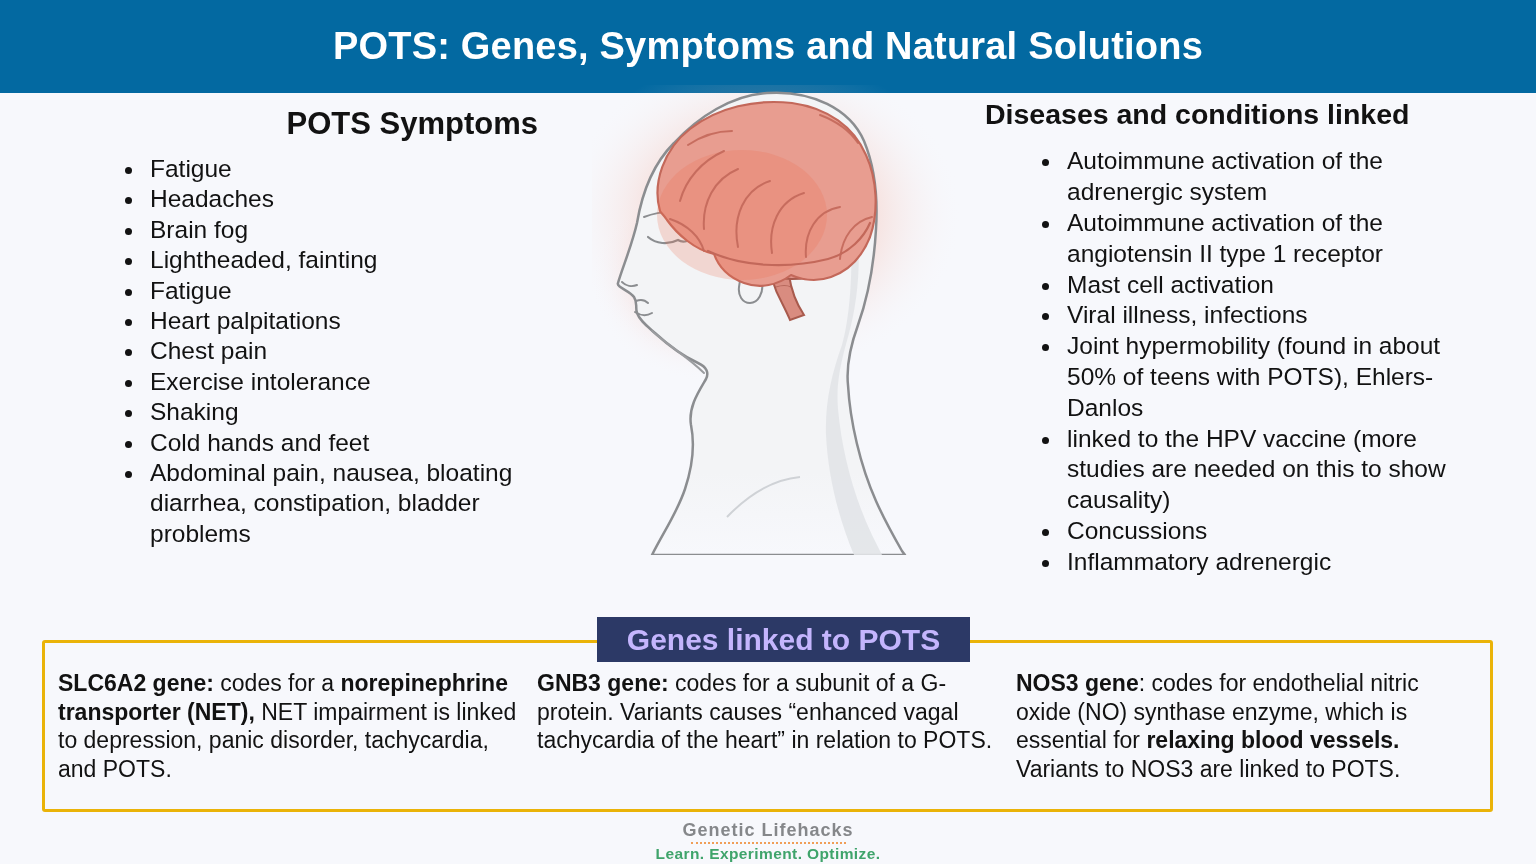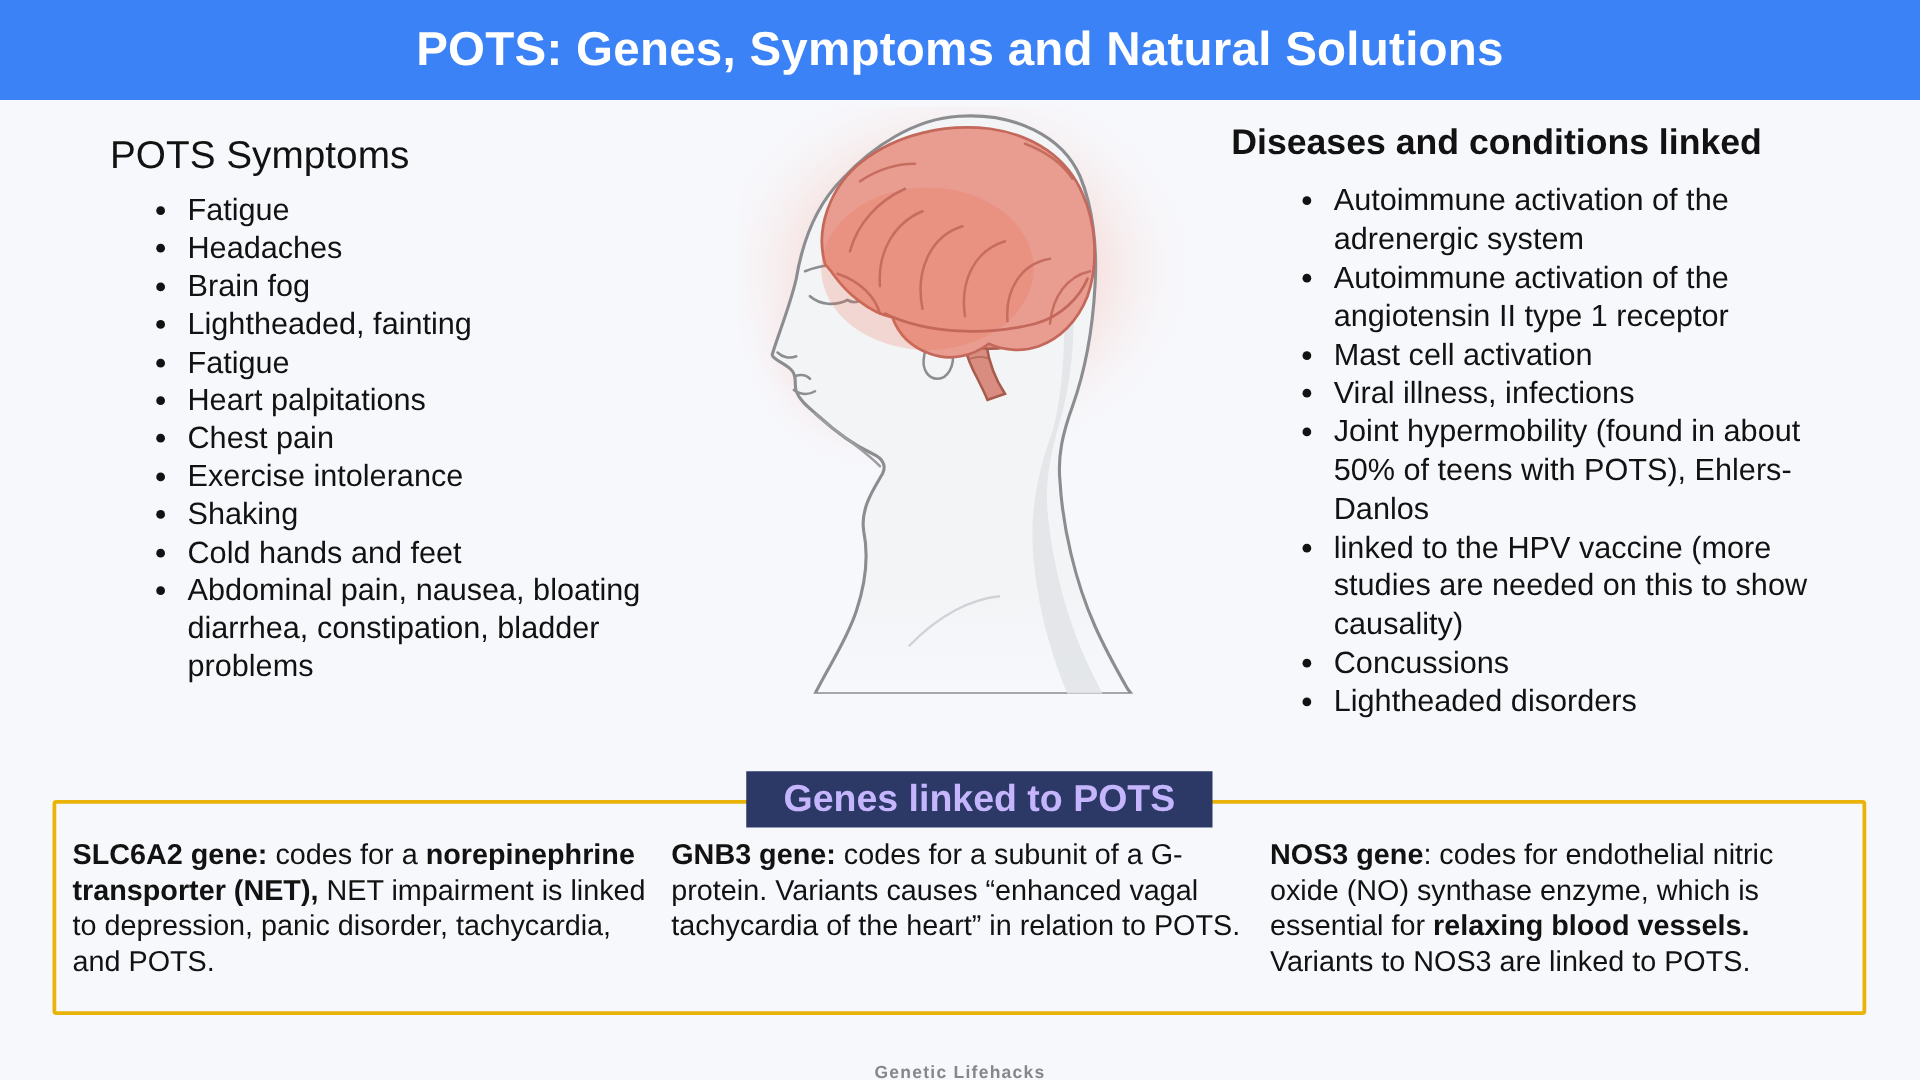--- a/index.html
+++ b/index.html
@@ -6,30 +6,30 @@
   html,body { width: 1536px; height: 864px; }
   body { font-family: "Liberation Sans", sans-serif; background: #f7f8fc; }
 
   .page {
     position: relative; width: 1536px; height: 864px;
     background: #f7f8fc; overflow: hidden; color: #121212;
   }
 
   
   .top-banner {
-    position: absolute; left: 0; top: 0; width: 1536px; height: 80px;
-    background: #3b82f6; display: flex; align-items: center; justify-content: center;
+    position: absolute; left: 0; top: 0; width: 1536px; height: 93px;
+    background: #0369a1; display: flex; align-items: center; justify-content: center;
   }
   .top-banner h1 {
     color: #ffffff; font-size: 38px; font-weight: bold; letter-spacing: 0.2px;
   }
 
   
   .symptoms { position: absolute; left: 88px; top: 106px; width: 450px; }
-  .symptoms h2 { font-size: 31px; font-weight: normal; text-align: left; }
+  .symptoms h2 { font-size: 31px; font-weight: bold; text-align: right; }
   .symptoms ul { margin-top: 12px; padding-left: 58px; width: 440px; }
   .symptoms li {
     font-size: 24.5px; line-height: 30.4px; list-style: disc; padding-left: 4px;
   }
 
   
   .head-illustration { position: absolute; left: 592px; top: 85px; width: 388px; height: 470px; }
 
   
   .conditions { position: absolute; left: 985px; top: 96px; width: 510px; }
@@ -53,21 +53,21 @@
     display: flex; gap: 18px; padding: 26px 13px 0 13px; z-index: 1;
   }
   .gene-card { flex: 1; max-width: 472px; font-size: 23px; line-height: 28.5px; }
   .gene-card b { font-weight: bold; }
 
   
   .footer {
     position: absolute; left: 0; top: 820px; width: 1536px;
     display: flex; flex-direction: column; align-items: center;
   }
-  .footer .brand { font-size: 14px; font-weight: bold; color: #85878a; letter-spacing: 1px; margin-top: 29px; }
+  .footer .brand { font-size: 18px; font-weight: bold; color: #85878a; letter-spacing: 1px; }
   .footer .dots { width: 155px; border-top: 2.5px dotted #f09e57; margin: 1px 0 1px 0; }
   .footer .tagline { font-size: 15.5px; font-weight: bold; color: #3fa46b; letter-spacing: 0.4px; }
 </style>
 </head>
 <body>
 
 <div class="page">
 
   <header class="top-banner">
     <h1>POTS: Genes, Symptoms and Natural Solutions</h1>
@@ -161,21 +161,21 @@
       <span>Diseases and conditions linked</span><br>
     </h2>
     <ul>
       <li>Autoimmune activation of the adrenergic system</li>
       <li>Autoimmune activation of the angiotensin II type 1 receptor</li>
       <li>Mast cell activation</li>
       <li>Viral illness, infections</li>
       <li>Joint hypermobility (found in about 50% of teens with POTS), Ehlers-Danlos</li>
       <li>linked to the HPV vaccine (more studies are needed on this to show causality)</li>
       <li>Concussions</li>
-      <li>Lightheaded disorders</li>
+      <li>Inflammatory adrenergic</li>
     </ul>
   </section>
 
   <div class="genes-banner">Genes linked to POTS</div>
 
   <section class="genes-box">
     <p class="gene-card"><b>SLC6A2 gene:</b><span> codes for a </span><b>norepinephrine transporter (NET),</b><span> NET impairment is linked to depression, panic disorder, tachycardia, and POTS.</span></p>
 
     <p class="gene-card"><b>GNB3 gene:</b><span> codes for a subunit of a G-protein. Variants causes “enhanced vagal tachycardia of the heart” in relation to POTS.</span></p>
 

